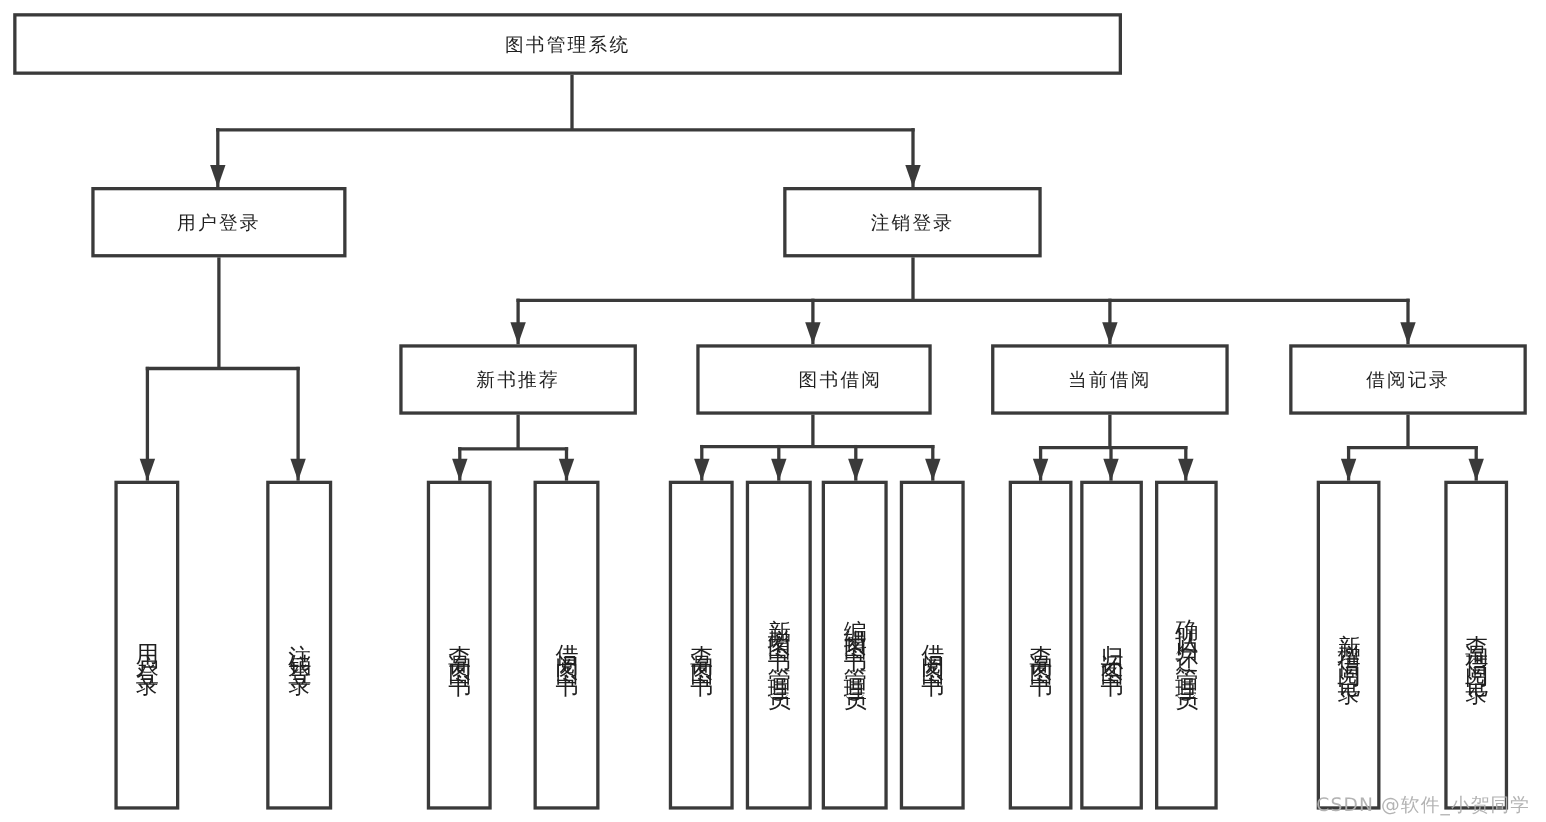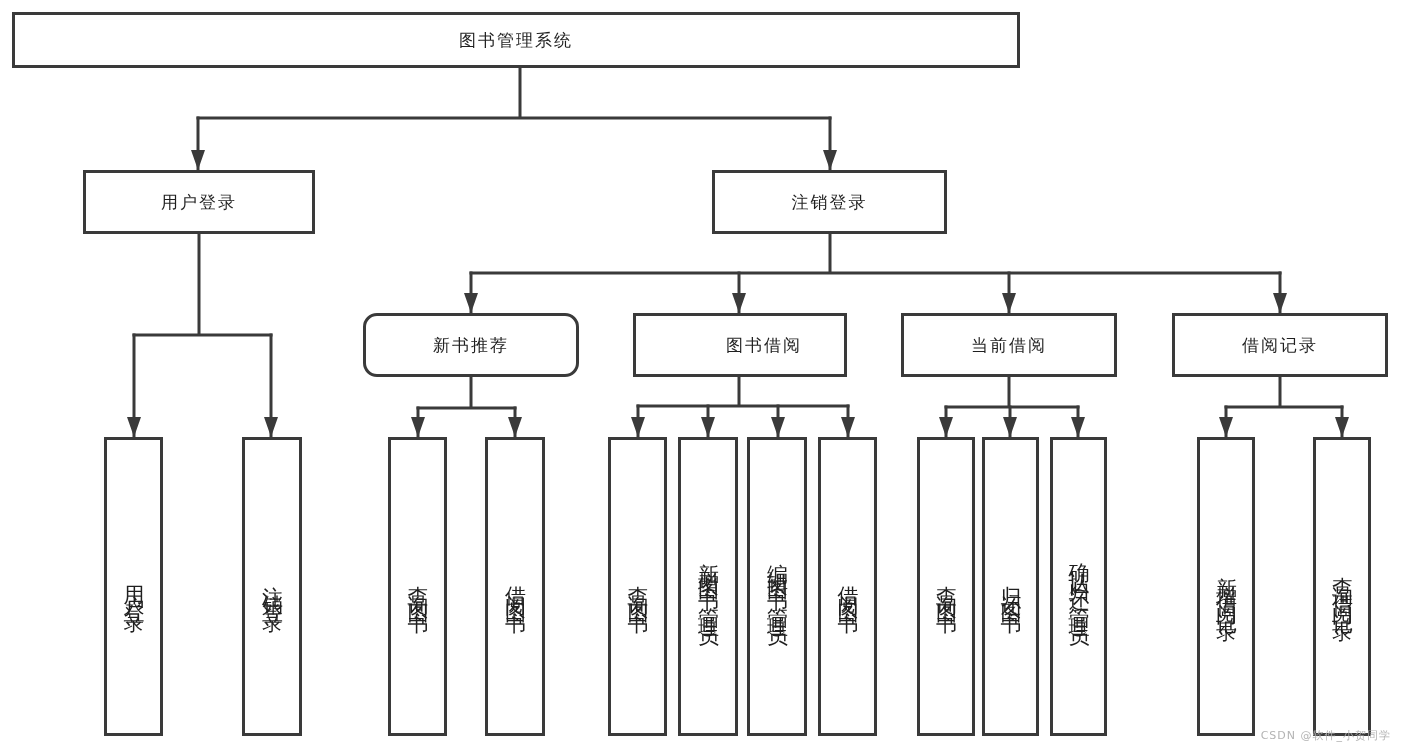--- a/index.html
+++ b/index.html
@@ -44,21 +44,21 @@
     letter-spacing: 9px;
     line-height: 1;
     top: 437px;
     height: 299px;
     text-align: center;
   }
   .watermark {
     position: absolute;
     right: 14px;
     bottom: 4px;
-    font-size: 11px;
+    font-size: 17px;
     letter-spacing: 1px;
     color: rgba(175, 175, 175, 0.95);
     z-index: 3;
     white-space: nowrap;
   }
 </style>
 </head>
 <body>
 
 <div id="canvas">
@@ -116,21 +116,21 @@
       <path d="M1226,407 V437" marker-end="url(#arr)"></path>
       <path d="M1342,407 V437" marker-end="url(#arr)"></path>
     </g>
   </svg>
 
   <div class="node hbox" style="left:12px; top:12px; width:1008px; height:56px;">图书管理系统</div>
 
   <div class="node hbox" style="left:83px; top:170px; width:232px; height:64px;">用户登录</div>
   <div class="node hbox" style="left:712px; top:170px; width:235px; height:64px;">注销登录</div>
 
-  <div class="node hbox" style="left:363px; top:313px; width:216px; height:64px;border-radius:14px;">新书推荐</div>
+  <div class="node hbox" style="left:363px; top:313px; width:216px; height:64px;">新书推荐</div>
   <div class="node hbox" style="left:633px; top:313px; width:214px; height:64px;padding-left:48px;">图书借阅</div>
   <div class="node hbox" style="left:901px; top:313px; width:216px; height:64px;font-family:Liberation Serif, serif;">当前借阅</div>
   <div class="node hbox" style="left:1172px; top:313px; width:216px; height:64px;">借阅记录</div>
 
   <div class="node vbox" style="left:104px; width:59px;">用户登录</div>
   <div class="node vbox" style="left:242px; width:60px;">注销登录</div>
 
   <div class="node vbox" style="left:388px; width:59px;">查询图书</div>
   <div class="node vbox" style="left:485px; width:60px;">借阅图书</div>
 

